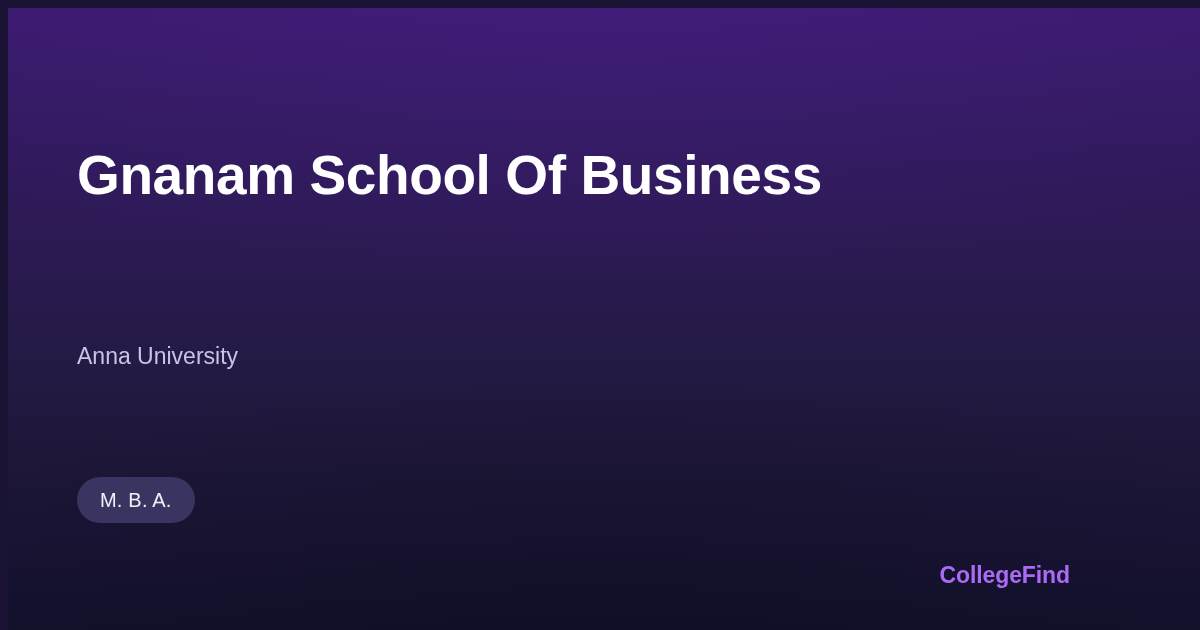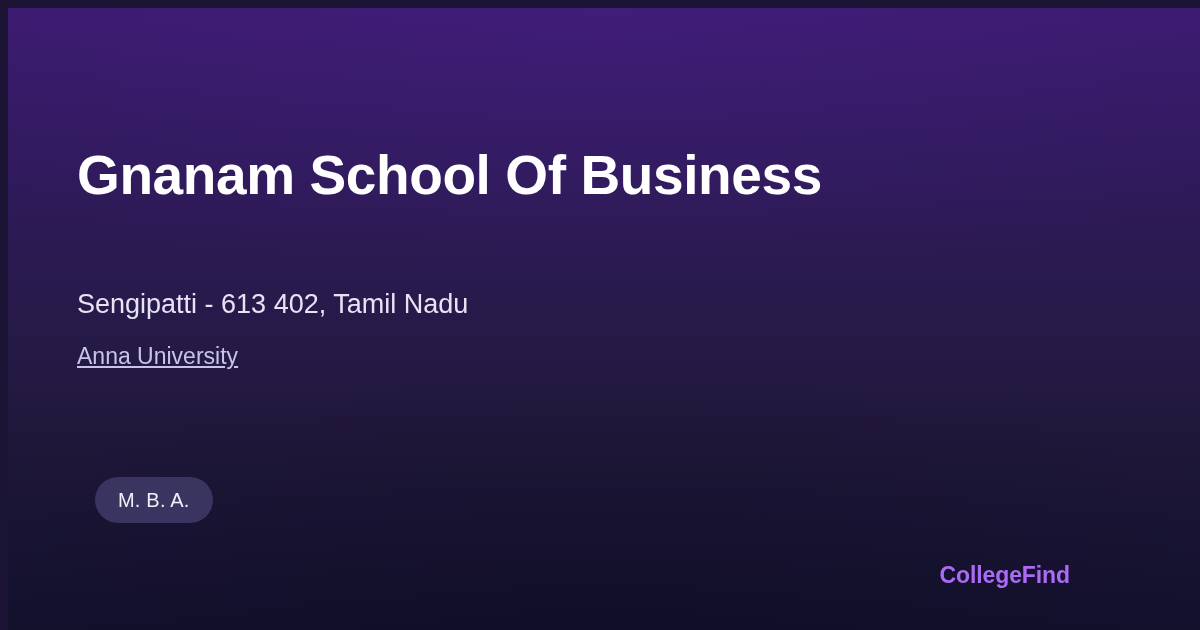--- a/index.html
+++ b/index.html
@@ -76,26 +76,25 @@
 
   .affiliation {
     position: absolute;
     left: 61px;
     top: 327px;
     font-size: 23px;
     font-weight: normal;
     line-height: 1.2;
     color: #c7c4e6;
     white-space: nowrap;
-    text-decoration: underline;
   }
 
   .tag-row {
     position: absolute;
-    left: 79px;
+    left: 61px;
     top: 461px;
     display: flex;
     flex-direction: row;
     align-items: flex-start;
     gap: 14px;
   }
 
   .tag {
     display: inline-flex;
     align-items: center;
@@ -123,21 +122,20 @@
   }
 </style>
 </head>
 <body>
 
 <div class="og-card">
   <div class="content">
 
     <h1 class="title">Gnanam School Of Business</h1>
 
-    <div class="address">Sengipatti - 613 402, Tamil Nadu</div>
 
     <div class="affiliation">Anna University</div>
 
     <div class="tag-row">
       <span class="tag">M. B. A.</span>
     </div>
 
     <div class="brand">CollegeFind</div>
 
   </div>

